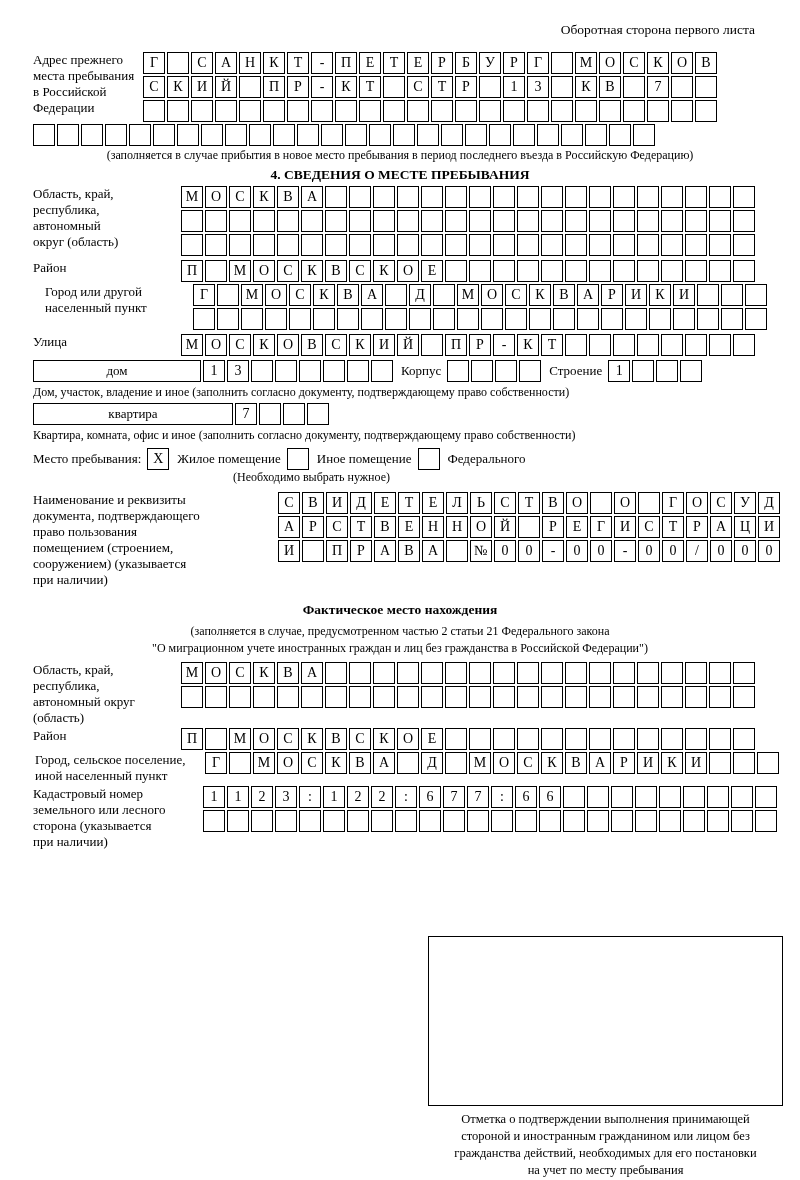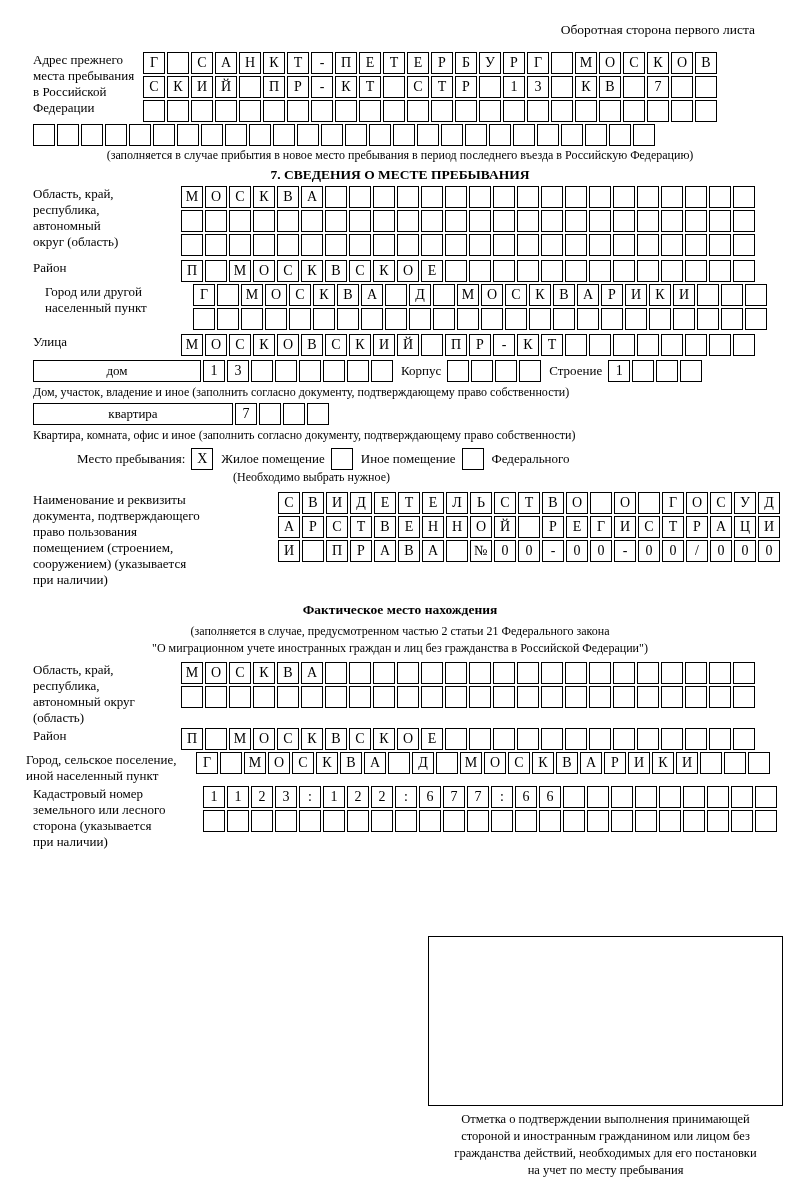--- a/index.html
+++ b/index.html
@@ -206,21 +206,21 @@
         <div class="cell"></div>
         <div class="cell"></div>
         <div class="cell"></div>
         <div class="cell"></div>
         <div class="cell"></div>
         <div class="cell"></div>
       </div>
     <div class="note-center">(заполняется в случае прибытия в новое место пребывания в период последнего въезда в Российскую Федерацию)</div>
   </div>
 
-  <div class="section-title">7. СВЕДЕНИЯ О МЕСТЕ ПРЕБЫВАНИЯ</div>
+  <div class="section-title">4. СВЕДЕНИЯ О МЕСТЕ ПРЕБЫВАНИЯ</div>
 
   <div class="row" style="padding-left:33px;">
     <div class="lbl-wrap">
       <div>Область, край,</div>
       <div>республика,</div>
       <div>автономный</div>
       <div>округ (область)</div>
     </div>
     <div>
       <div class="boxes blockline" id="rg-r0">
@@ -460,21 +460,21 @@
     <div class="boxes" id="fl-r0">
         <div class="cell">7</div>
         <div class="cell"></div>
         <div class="cell"></div>
         <div class="cell"></div>
       </div>
   </div>
 
   <div class="note-left" style="padding-left:33px; margin-top:3px;">Квартира, комната, офис и иное (заполнить согласно документу, подтверждающему право собственности)</div>
 
-  <div class="row" style="padding-left:33px; margin-top:5px; align-items:flex-end;margin-left:44px;">
+  <div class="row" style="padding-left:33px; margin-top:5px; align-items:flex-end;">
     <div class="inline-label" style="padding-left:0;">Место пребывания:</div>
     <div class="cell">Х</div>
     <div class="inline-label">Жилое помещение</div>
     <div class="cell"></div>
     <div class="inline-label">Иное помещение</div>
     <div class="cell"></div>
     <div class="inline-label">Федерального</div>
   </div>
   <div style="padding-left:233px; font-size:12px;">(Необходимо выбрать нужное)</div>
 
@@ -650,21 +650,21 @@
         <div class="cell"></div>
         <div class="cell"></div>
         <div class="cell"></div>
         <div class="cell"></div>
         <div class="cell"></div>
         <div class="cell"></div>
         <div class="cell"></div>
       </div>
   </div>
 
-  <div class="row" style="padding-left:26px; margin-top:2px;">
+  <div class="row" style="padding-left:35px; margin-top:2px;">
     <div class="lbl-wrap" style="width:170px;">
       <div>Город, сельское поселение,</div>
       <div>иной населенный пункт</div>
     </div>
     <div class="boxes" id="act-r0">
         <div class="cell">Г</div>
         <div class="cell"></div>
         <div class="cell">М</div>
         <div class="cell">О</div>
         <div class="cell">С</div>

